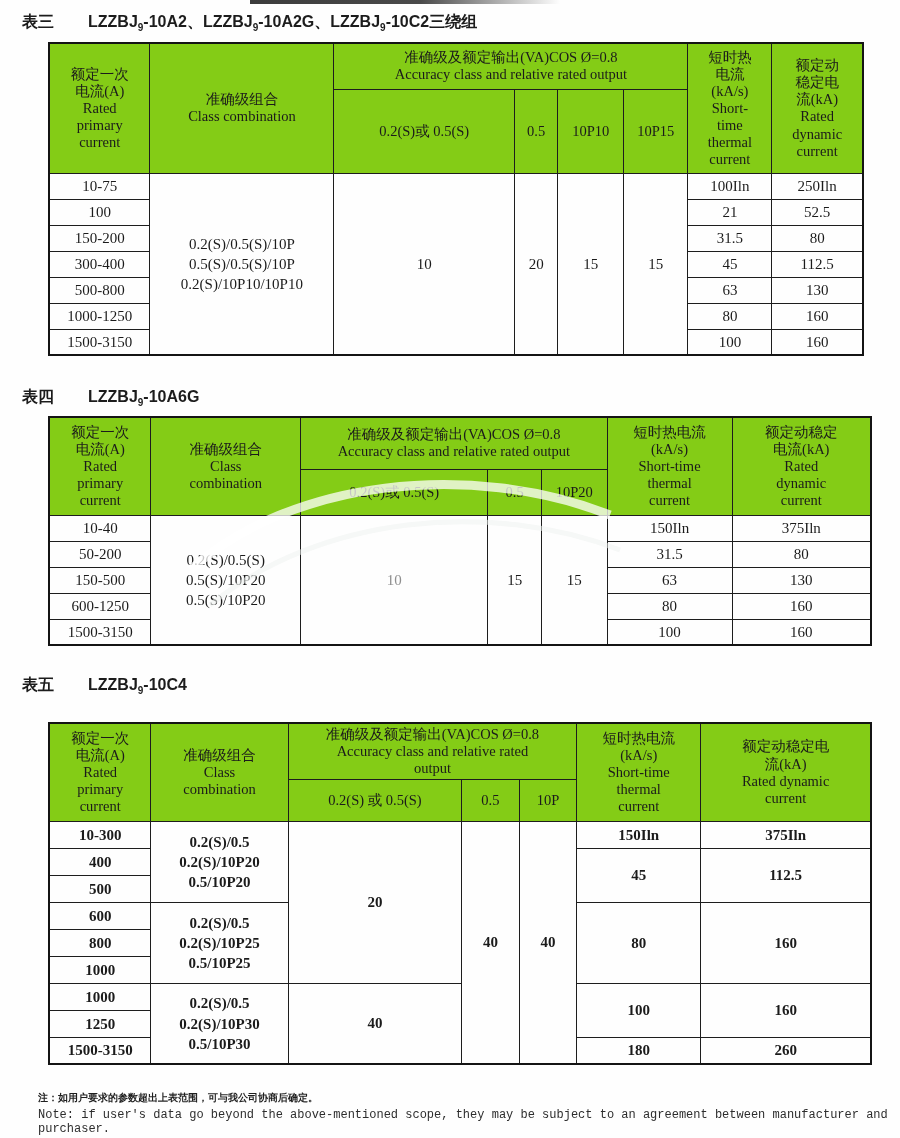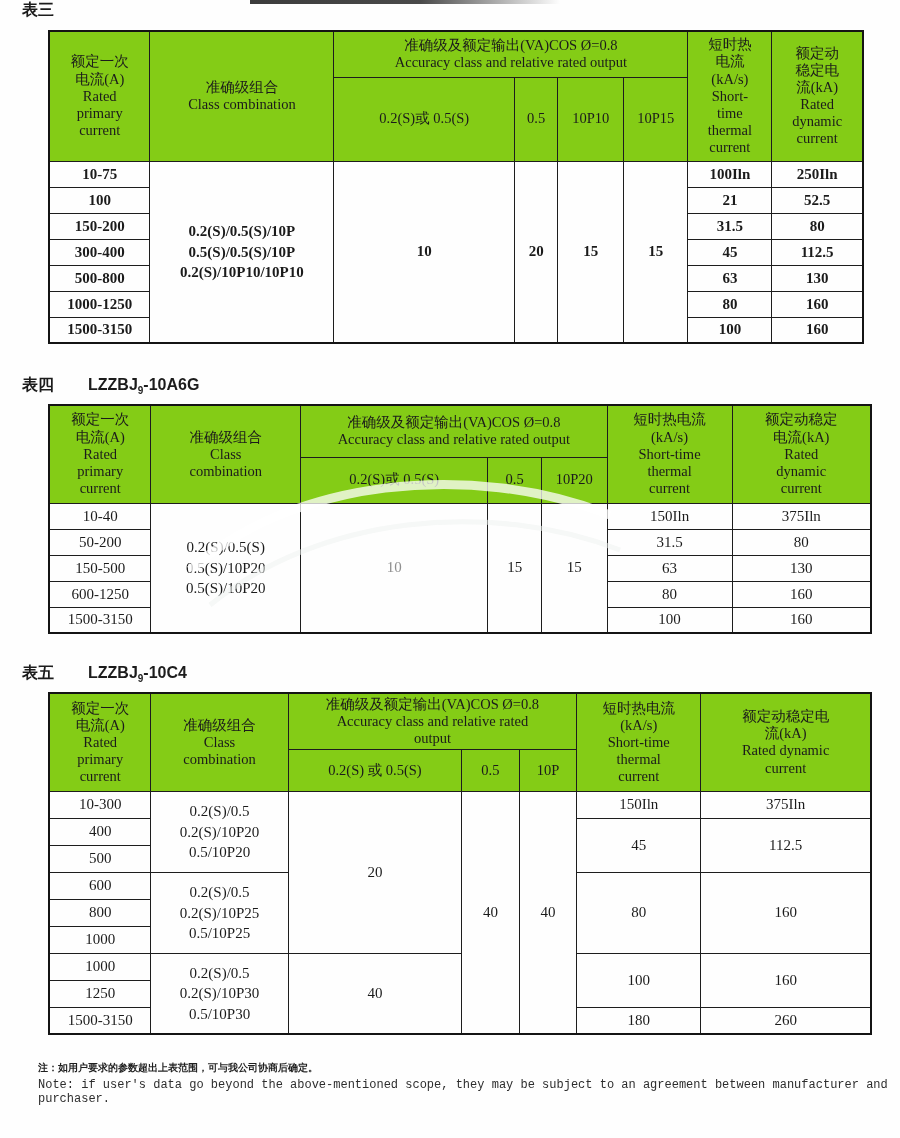--- a/index.html
+++ b/index.html
@@ -11,46 +11,46 @@
   .top-artifact {
     position:absolute; top:0; left:250px; width:310px; height:4px;
     background:linear-gradient(to right,#3c3c3c 0%,#4a4a4a 55%,rgba(74,74,74,0) 100%);
   }
   .tbl-title {
     display:flex; align-items:baseline; gap:34px;
     font-family:"Liberation Sans","DejaVu Sans",sans-serif; font-weight:bold;
     font-size:16px; color:#1c1c1c; margin-left:22px;
   }
   .tbl-title .model sub { font-size:10px; }
-  .t3-title { margin-bottom:9px; }
+  .t3-title { padding-top:12px; margin-bottom:9px; }
   .t4-title { margin-top:31px; margin-bottom:8px;align-items:flex-end; }
-  .t5-title { margin-top:29px; margin-bottom:8px; }
+  .t5-title { margin-top:29px; margin-bottom:26px; }
   table {
     border-collapse:collapse; table-layout:fixed; margin-left:48px;
     border:2.4px solid #141414;
   }
   .t3 { width:816px; }
   .t4, .t5 { width:824px; }
   th, td {
     border:1.4px solid #1d1d1d; text-align:center; vertical-align:middle;
     white-space:pre-line; padding:1px 2px; overflow:hidden;
   }
   th {
     background:#84cc16; font-weight:normal; font-size:14.5px; line-height:1.18;
   }
   td { font-size:15px; line-height:1.25; }
   .t3 thead tr.h1 { height:46px; }
   .t3 thead tr.h2 { height:84px; }
-  .t3 tbody tr { height:26px;font-weight:bold; }
+  .t3 tbody tr { height:26px; }
   .t4 thead tr.h1 { height:52px; }
   .t4 thead tr.h2 { height:46px; }
   .t4 tbody tr { height:26px; }
   .t5 thead tr.h1 { height:56px; }
   .t5 thead tr.h2 { height:42px; }
-  .t5 tbody tr { height:27px; }
+  .t5 tbody tr { height:27px;font-weight:bold; }
   td.combo { line-height:1.35; }
   td.dim { color:#8f8f8f; }
   .notes { margin:26px 0 0 38px; font-family:"Liberation Sans","DejaVu Sans",sans-serif; }
   .note-cn { font-size:10px; font-weight:bold; color:#1f1f1f; }
   .note-en { font-size:12px; color:#2d2d2d; margin-top:3px;font-family:Liberation Mono, monospace; }
   .watermark { position:absolute; left:170px; top:420px; pointer-events:none; }
 </style>
 </head>
 <body>
 
@@ -58,20 +58,21 @@
 
   <div class="top-artifact"></div>
 
   <svg class="watermark" width="460" height="230" viewBox="0 0 460 230">
     <path d="M20 150 C 120 60, 300 40, 440 95" fill="none" stroke="#ffffff" stroke-width="9" opacity="0.75"></path>
     <path d="M40 185 C 150 95, 320 80, 450 130" fill="none" stroke="#eef2f1" stroke-width="5" opacity="0.55"></path>
   </svg>
 
   <div class="tbl-title t3-title">
     <span>表三</span>
+    <span class="model">LZZBJ<sub>9</sub>-10A2、LZZBJ<sub>9</sub>-10A2G、LZZBJ<sub>9</sub>-10C2三绕组</span>
   </div>
 
   <table class="t3">
     <colgroup>
       <col style="width:12.4%">
         <col style="width:22.6%">
         <col style="width:22.2%">
       <col style="width:5.3%">
         <col style="width:8.1%">
         <col style="width:7.9%">

